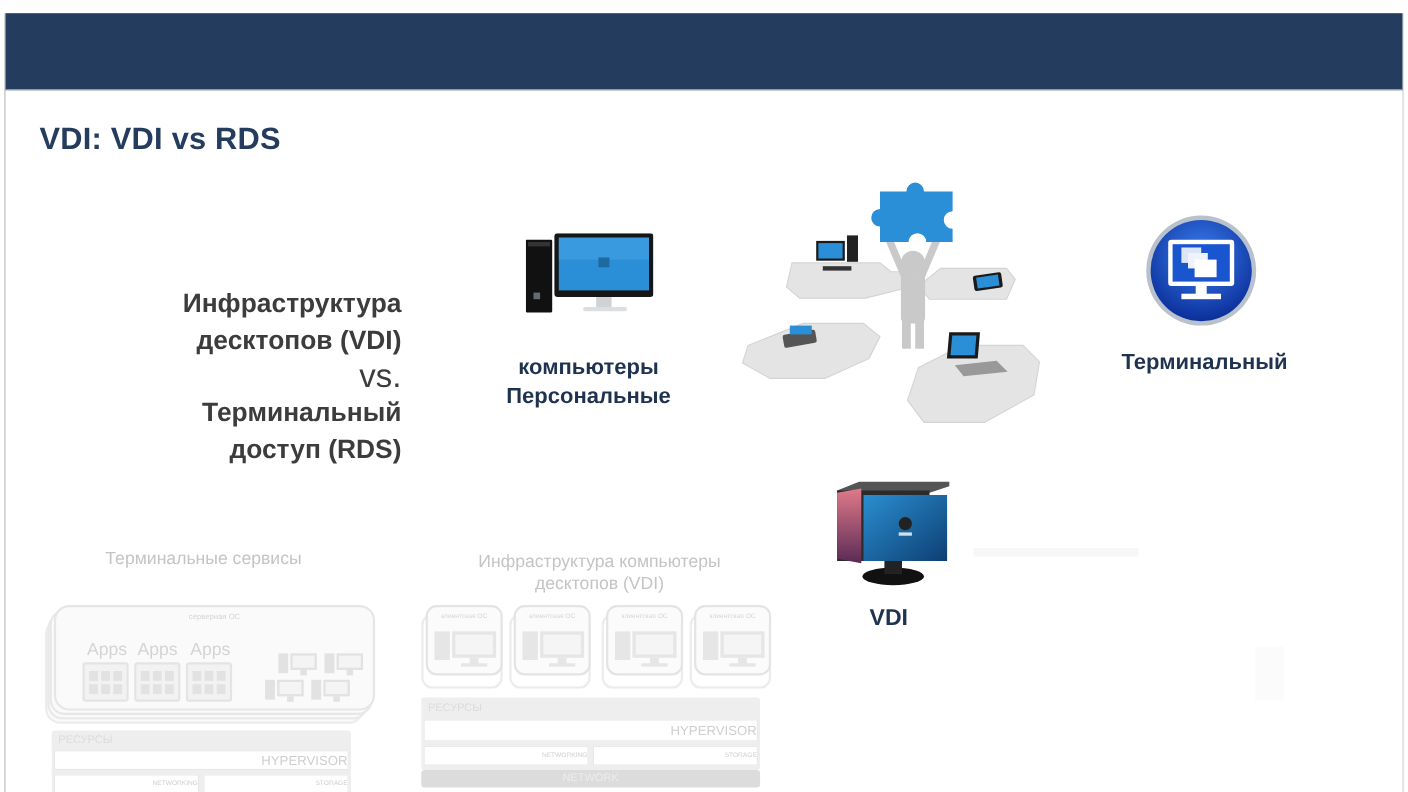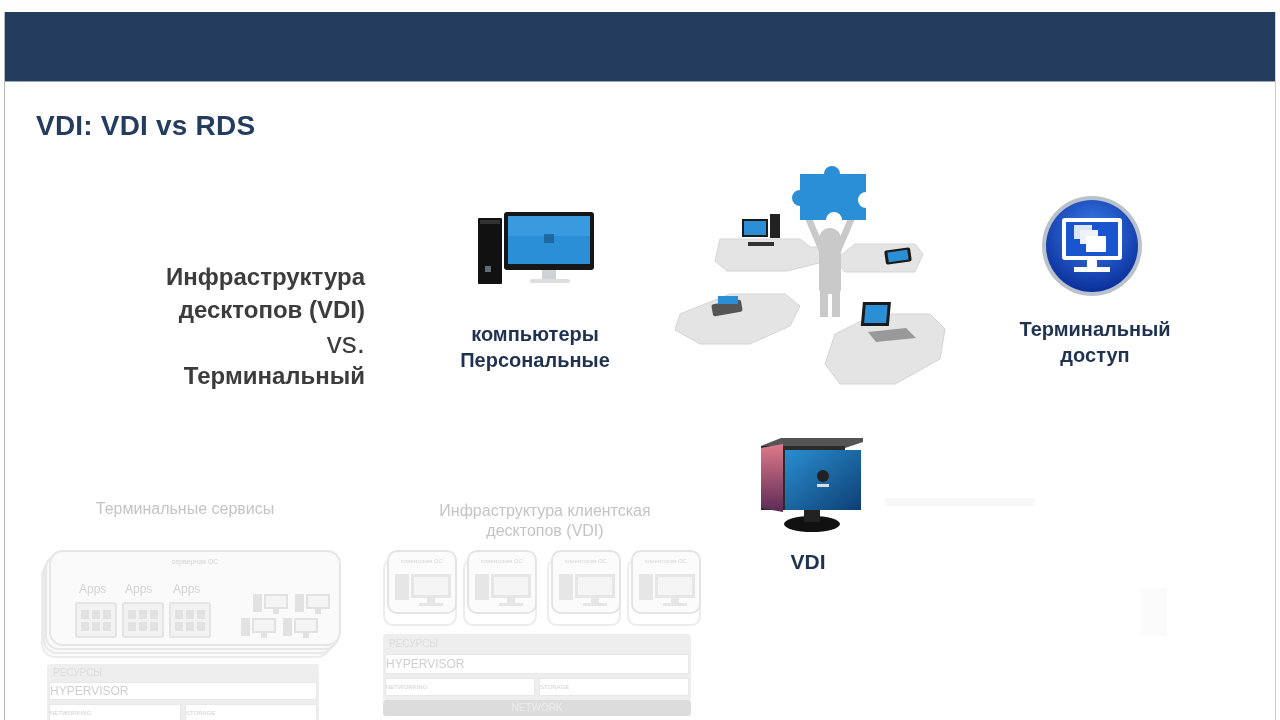--- a/index.html
+++ b/index.html
@@ -17,22 +17,22 @@
   .pc-icon { position: absolute; left: 473px; top: 200px; width: 116px; height: 76px; }
   .puzzle-img { position: absolute; left: 655px; top: 152px; width: 300px; height: 225px; }
   .term-icon { position: absolute; left: 1035px; top: 182px; width: 104px; height: 104px; }
   .vdi-icon { position: absolute; left: 752px; top: 420px; width: 108px; height: 102px; }
 
   .faded { position: absolute; color: #c4c4c4; font-size: 16px; text-align: center; line-height: 22px; }
 
   .diag { position: absolute; }
   .ghost-box { position: absolute; border: 2px solid #e6e6e6; border-radius: 14px; background: #fafafa; }
   .ghost-bar { position: absolute; background: #eeeeee; border-radius: 3px; }
-  .ghost-cell { position: absolute; background: #fff; border: 1px solid #e8e8e8; color: #cfcfcf; font-size: 11px; text-align: left; }
-  .ghost-text { position: absolute; color: #d4d4d4; font-size: 12px; }
+  .ghost-cell { position: absolute; background: #fff; border: 1px solid #e8e8e8; color: #cfcfcf; font-size: 11px; text-align: right; }
+  .ghost-text { position: absolute; color: #d4d4d4; font-size: 16px; }
   .apps-tile { position: absolute; width: 42px; height: 36px; border: 2px solid #e4e4e4; background: #f2f2f2; border-radius: 3px; }
   .apps-tile::before { content: ""; position: absolute; left: 4px; top: 6px; width: 30px; height: 22px;
     background:
       linear-gradient(#e2e2e2,#e2e2e2) 0 0/8px 9px no-repeat,
       linear-gradient(#e2e2e2,#e2e2e2) 11px 0/8px 9px no-repeat,
       linear-gradient(#e2e2e2,#e2e2e2) 22px 0/8px 9px no-repeat,
       linear-gradient(#e2e2e2,#e2e2e2) 0 12px/8px 9px no-repeat,
       linear-gradient(#e2e2e2,#e2e2e2) 11px 12px/8px 9px no-repeat,
       linear-gradient(#e2e2e2,#e2e2e2) 22px 12px/8px 9px no-repeat; }
   .mini-pc { position: absolute; width: 36px; height: 22px; }
@@ -53,20 +53,21 @@
 <div class="frame">
   <div class="header-bar"></div>
 
   <div class="slide-title">VDI: VDI vs RDS</div>
 
   <div class="left-block">
     <div>Инфраструктура</div>
     <div>десктопов (VDI)</div>
     <div class="vs">vs.</div>
     <div>Терминальный</div>
+    <div>доступ (RDS)</div>
   </div>
 
   <svg class="pc-icon" viewBox="0 0 116 76">
     <rect x="0" y="6" width="24" height="66" rx="1" fill="#111"></rect>
     <rect x="2" y="8" width="20" height="4" fill="#333"></rect>
     <rect x="7" y="54" width="6" height="6" fill="#9ab" opacity="0.6"></rect>
     <rect x="26" y="0" width="90" height="58" rx="3" fill="#161616"></rect>
     <rect x="30" y="4" width="82" height="48" fill="#2b8fd8"></rect>
     <rect x="30" y="4" width="82" height="20" fill="#4aa6e6" opacity="0.5"></rect>
     <rect x="66" y="22" width="10" height="9" fill="#1c5f95" opacity="0.8"></rect>
@@ -126,21 +127,20 @@
     <rect x="22" y="24" width="60" height="42" rx="3" fill="#fff"></rect>
     <rect x="26" y="28" width="52" height="34" fill="#1a55d0"></rect>
     <rect x="34" y="31" width="18" height="14" fill="#dce6f5"></rect>
     <rect x="40" y="36" width="18" height="14" fill="#eef3fb"></rect>
     <rect x="46" y="42" width="20" height="16" fill="#fff"></rect>
     <rect x="47" y="66" width="10" height="8" fill="#fff"></rect>
     <rect x="34" y="73" width="36" height="5" fill="#fff"></rect>
   </svg>
   <div class="label-blue" style="left:990px; top:304px; width:200px;">
     <div>Терминальный</div>
-    <div>доступ</div>
   </div>
 
   <svg class="vdi-icon" viewBox="0 0 108 102">
     <defs>
       <linearGradient id="vf" x1="0" y1="0" x2="1" y2="1">
         <stop offset="0%" stop-color="#2a8ed0"></stop>
         <stop offset="100%" stop-color="#0d3f73"></stop>
       </linearGradient>
       <linearGradient id="vl" x1="0" y1="0" x2="0" y2="1">
         <stop offset="0%" stop-color="#e07a8a"></stop>
@@ -197,21 +197,21 @@
     <div class="ghost-bar" style="left:6px; top:116px; width:272px; height:64px;">
       <div class="ghost-text" style="left:6px; top:3px; font-size:10px; color:#dcdcdc;">РЕСУРСЫ</div>
       <div class="ghost-cell" style="left:2px; top:18px; width:268px; height:18px; line-height:17px; font-size:12px;">HYPERVISOR</div>
       <div class="ghost-cell" style="left:2px; top:40px; width:132px; height:18px; line-height:17px; font-size:6px;">NETWORKING</div>
       <div class="ghost-cell" style="left:138px; top:40px; width:132px; height:18px; line-height:17px; font-size:6px;">STORAGE</div>
     </div>
     <div class="ghost-bar" style="left:6px; top:182px; width:272px; height:4px; background:#e0e0e0;"></div>
   </div>
 
   <div class="faded" style="left:395px; top:489px; width:290px; line-height:20px;">
-    <div>Инфраструктура клиентская</div>
+    <div>Инфраструктура компьютеры</div>
     <div>десктопов (VDI)</div>
   </div>
 
   <div class="diag" style="left:374px; top:536px; width:320px; height:184px; z-index:0;">
     <div class="vm-card" style="left:8px; top:2px;">
         <div class="cap">клиентская ОС</div>
         <div class="tw"></div>
         <div class="mn"></div>
         <div class="st"></div>
         <div class="bs"></div>

